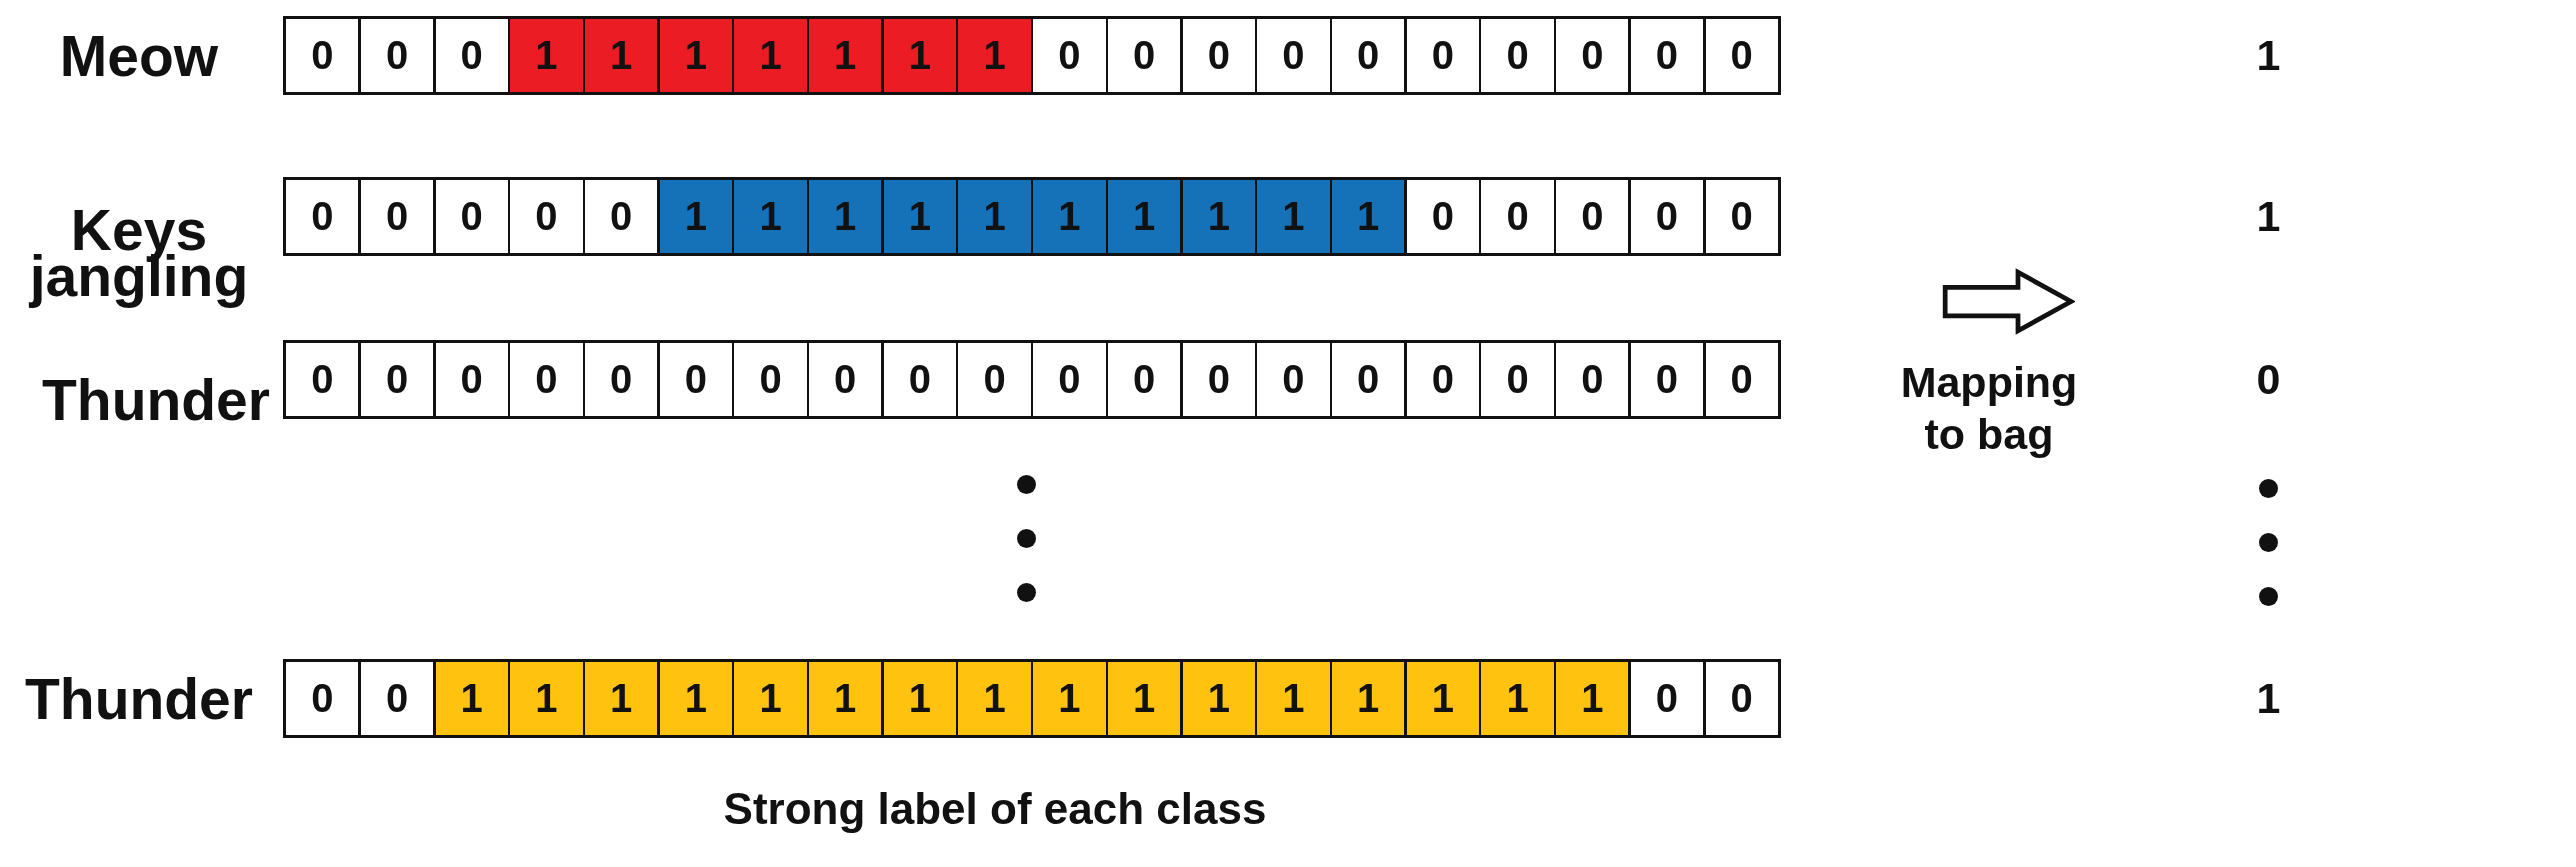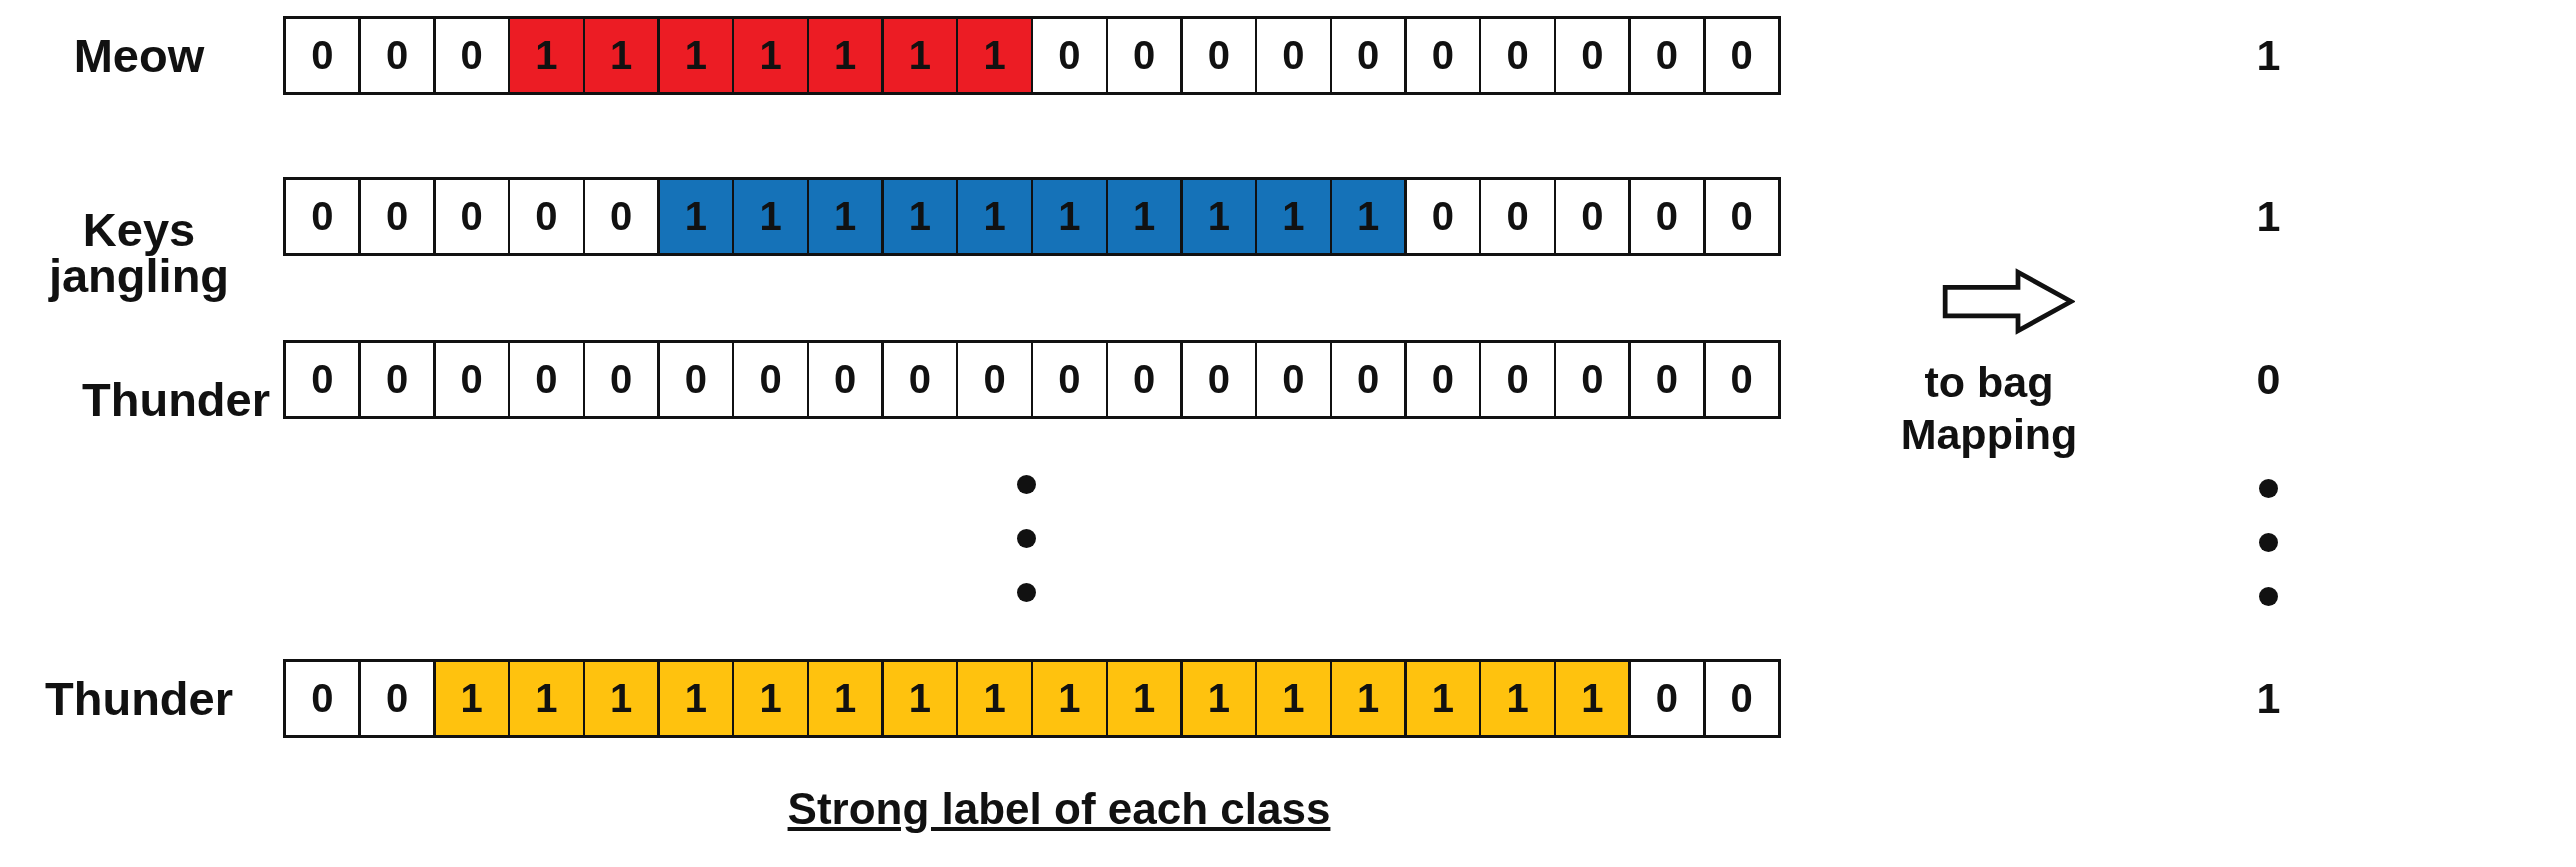--- a/index.html
+++ b/index.html
@@ -18,21 +18,21 @@
   }
   .class-label {
     position: absolute;
     left: 8px;
     width: 262px;
     height: 79px;
     display: flex;
     flex-direction: column;
     align-items: center;
     justify-content: center;
-    font-size: 47px;
+    font-size: 57px;
     font-weight: 700;
     line-height: 46px;
     text-align: center;
     white-space: nowrap;
   }
   .strong-row {
     position: absolute;
     left: 283px;
     width: 1498px;
     height: 79px;
@@ -96,21 +96,21 @@
     line-height: 52px;
   }
   .caption {
     position: absolute;
     top: 784px;
     font-size: 44px;
     font-weight: 700;
     text-align: center;
     white-space: nowrap;
   }
-  .caption-strong { left: 702px;  width: 714px; text-decoration: underline; }
+  .caption-strong { left: 638px;  width: 714px; }
   .caption-weak   { left: 1936px; width: 635px; }
 </style>
 </head>
 <body>
 
 <div class="canvas">
 
   <div id="rows-layer">
       <div class="class-label" style="top: 16px;">
         <div>Meow</div>
@@ -223,22 +223,22 @@
     <div class="dot"></div>
     <div class="dot"></div>
     <div class="dot"></div>
   </div>
 
   <svg class="mapping-arrow" viewBox="0 0 168 84">
     <polygon points="4,24 96,24 96,5 163,42 96,79 96,60 4,60" fill="#ffffff" stroke="#111111" stroke-width="6" stroke-linejoin="miter"></polygon>
   </svg>
 
   <div class="mapping-label">
+    <div>Mapping</div>
     <div>to bag</div>
-    <div>Mapping</div>
   </div>
 
   <div class="ellipsis" style="left:2259px; top:479px;">
     <div class="dot"></div>
     <div class="dot"></div>
     <div class="dot"></div>
   </div>
 
   <div class="caption caption-strong">Strong label of each class</div>
 

